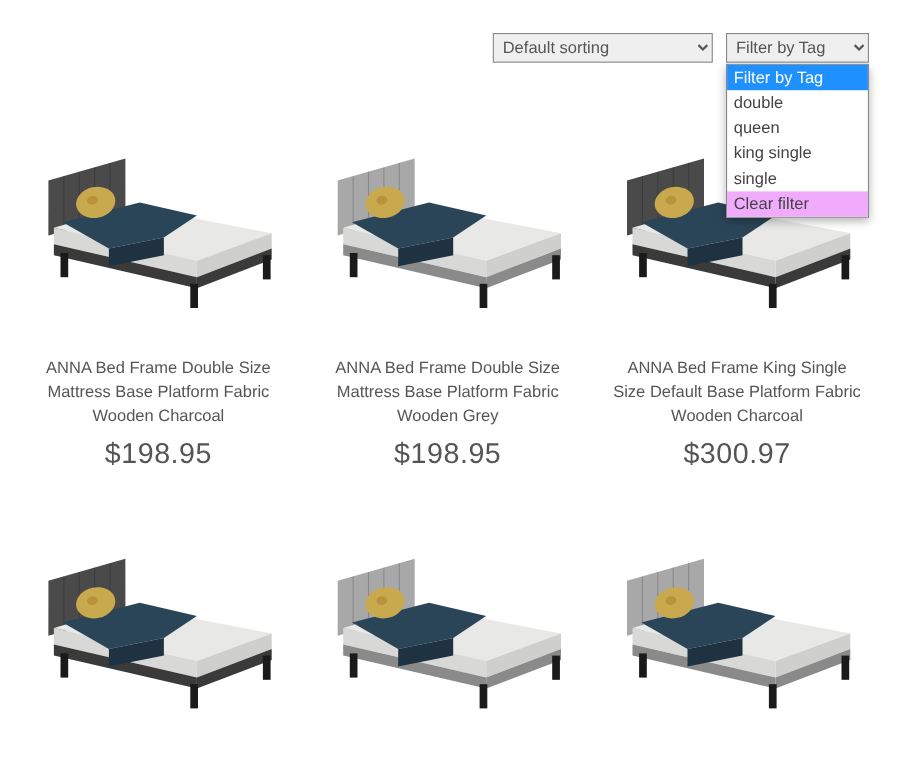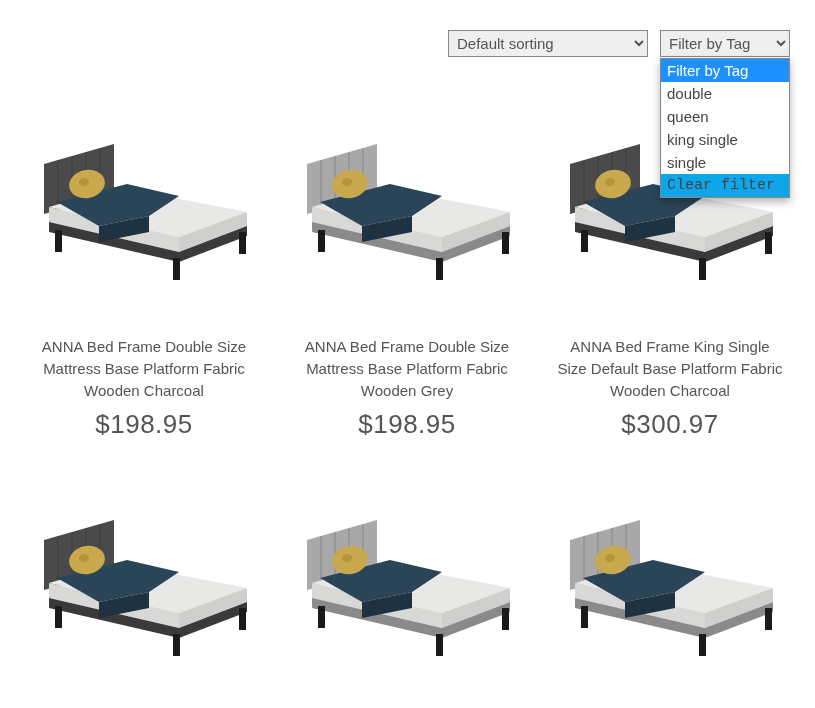--- a/index.html
+++ b/index.html
@@ -14,25 +14,25 @@
   top: 58px;
   right: 25px;
   width: 130px;
   background: #fff;
   border: 1px solid #888;
   box-shadow: 0 4px 8px rgba(0,0,0,0.3);
   z-index: 10;
 }
 .dropdown-options .opt { padding: 3px 6px; font-size: 15px; color: #444; cursor: pointer; }
 .dropdown-options .opt[data-selected="true"] { background: #1e90ff; color: #fff; }
-.dropdown-options .opt[data-highlight="true"] { background: #0ea5e9; font-family: Liberation Mono, monospace; }
+.dropdown-options .opt[data-highlight="true"] { background: #f0abfc; }
 .grid { display: flex; flex-wrap: wrap; gap: 30px 25px; }
 .card { width: 238px; text-align: center; }
 .img-box { width: 100%; height: 220px; display: flex; align-items: center; justify-content: center; }
-.title { font-size: 15px; color: #555; line-height: 1.45; margin: 22px 4px 8px; font-weight: 400; }
+.title { font-size: 15px; color: #555; line-height: 1.45; margin: 10px 4px 8px; font-weight: 400; }
 .price { font-size: 26px; color: #555; font-weight: 400; letter-spacing: 0.5px; text-align: center; }
 .bed-svg { width: 230px; height: 160px; }
 </style>
 </head>
 <body>
 
 <div class="container">
   <div class="controls">
     <select id="sort-select">
       <option>Default sorting</option>

